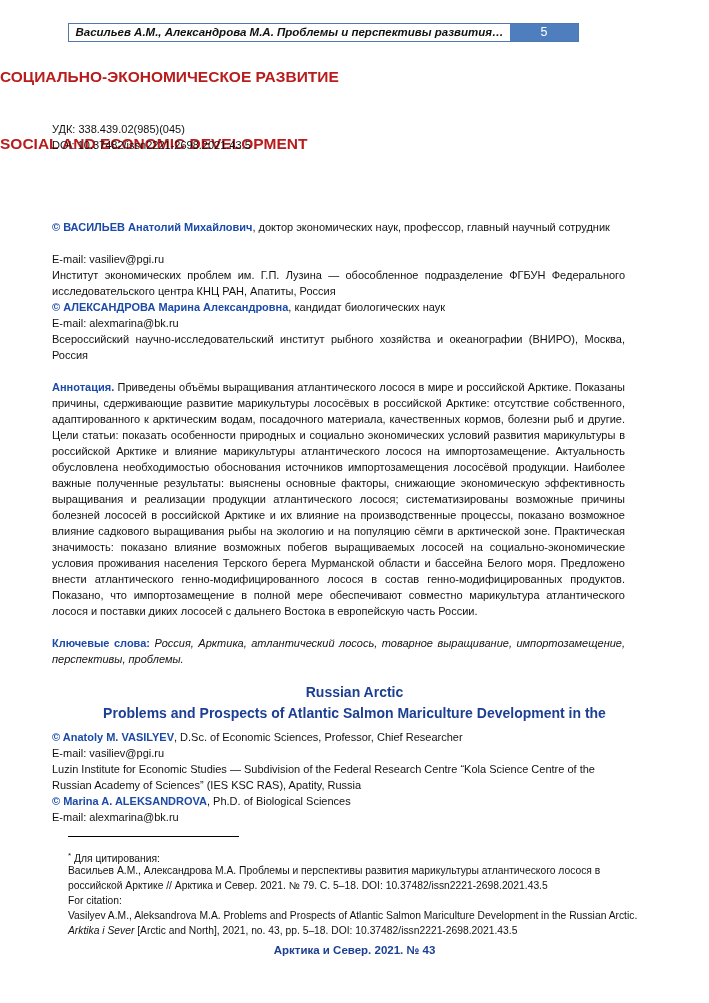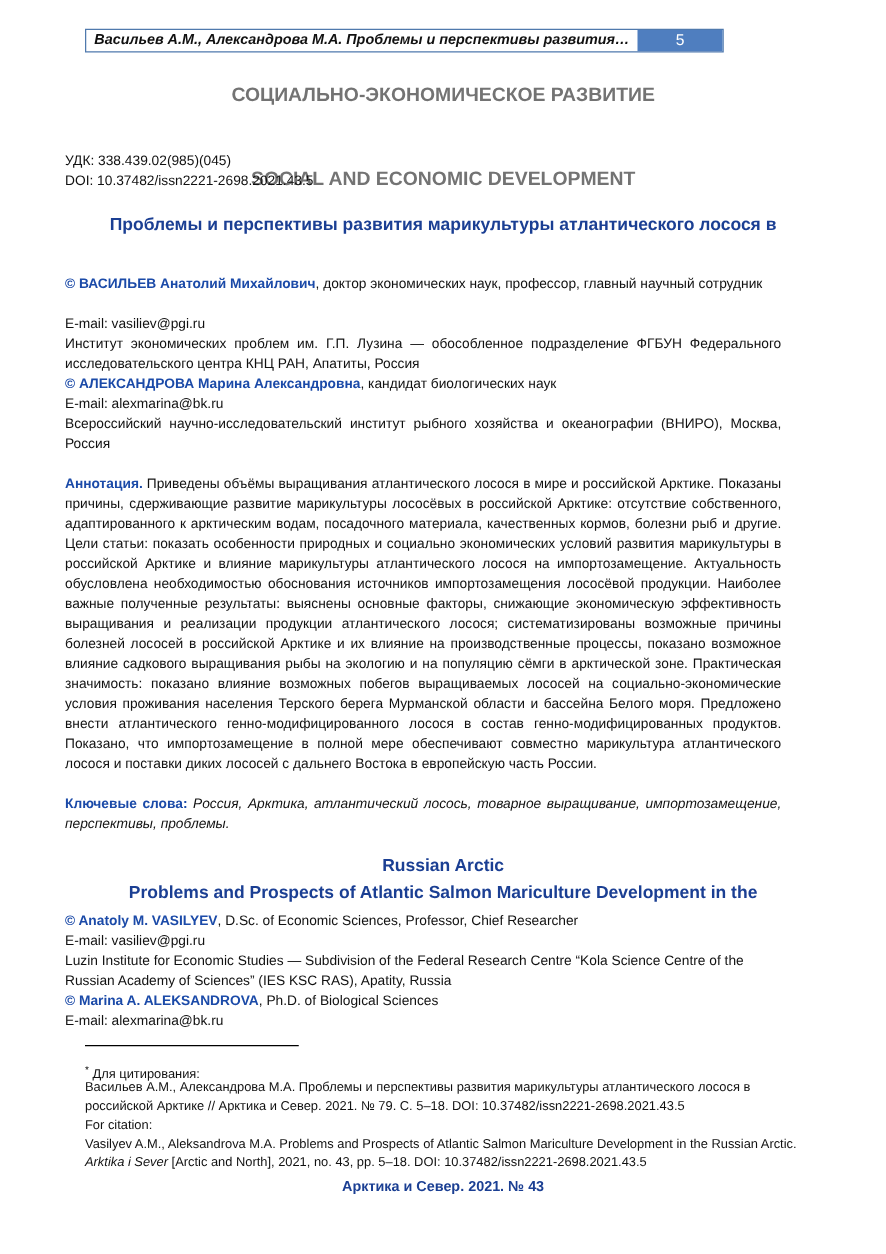--- a/index.html
+++ b/index.html
@@ -13,22 +13,22 @@
   }
   .header-title {
     flex: 1; text-align: center; font-style: italic; font-weight: bold;
     font-size: 11.5px; line-height: 17px; color: #111; white-space: nowrap;
   }
   .header-page {
     width: 68px; background: #4f7ebf; color: #fff; text-align: center;
     font-size: 12.5px; line-height: 17px;
   }
   .section-title {
-    position: absolute; left: 0; width: 709px; text-align: center;
-    color: #737373; font-weight: bold; font-size: 15.5px; line-height: 22px;
+    position: absolute; left: 0; width: 709px; text-align: left;
+    color: #b91c1c; font-weight: bold; font-size: 15.5px; line-height: 22px;
   }
   .text {
     position: absolute; left: 52px; width: 573px; font-size: 11px;
     line-height: 16px; color: #111;
   }
   .justify { text-align: justify; text-align-last: left; }
   .blue-bold { color: #1b4aa8; font-weight: bold; }
   .blue-bold-only { color: #1b4aa8; font-weight: bold; }
   .article-title {
     position: absolute; left: 68px; width: 573px; text-align: center;
@@ -55,21 +55,20 @@
   <div class="header-page">5</div>
 </div>
 
 <div class="section-title" style="top:66px;">СОЦИАЛЬНО-ЭКОНОМИЧЕСКОЕ РАЗВИТИЕ</div>
 <div class="section-title" style="top:89px;margin-top:44px;">SOCIAL AND ECONOMIC DEVELOPMENT</div>
 
 <div class="text" style="top:121px;">УДК: 338.439.02(985)(045)</div>
 <div class="text" style="top:137px;">DOI: 10.37482/issn2221-2698.2021.43.5</div>
 
 <div class="article-title" style="top:169px;">
-  <div>Проблемы и перспективы развития марикультуры атлантического лосося в</div>
 </div>
 
 <div class="text justify" style="top:219px;">
   <span class="blue-bold">© ВАСИЛЬЕВ Анатолий Михайлович</span><span>, доктор экономических наук, профессор, главный научный сотрудник</span>
 </div>
 <div class="text" style="top:251px;">E-mail: vasiliev@pgi.ru</div>
 <div class="text justify" style="top:267px;">Институт экономических проблем им. Г.П. Лузина — обособленное подразделение ФГБУН Федерального исследовательского центра КНЦ РАН, Апатиты, Россия</div>
 <div class="text" style="top:299px;">
   <span class="blue-bold">© АЛЕКСАНДРОВА Марина Александровна</span><span>, кандидат биологических наук</span>
 </div>

